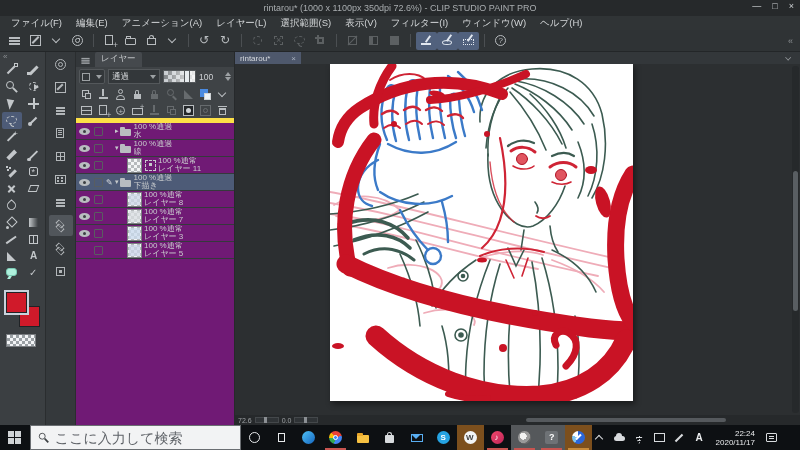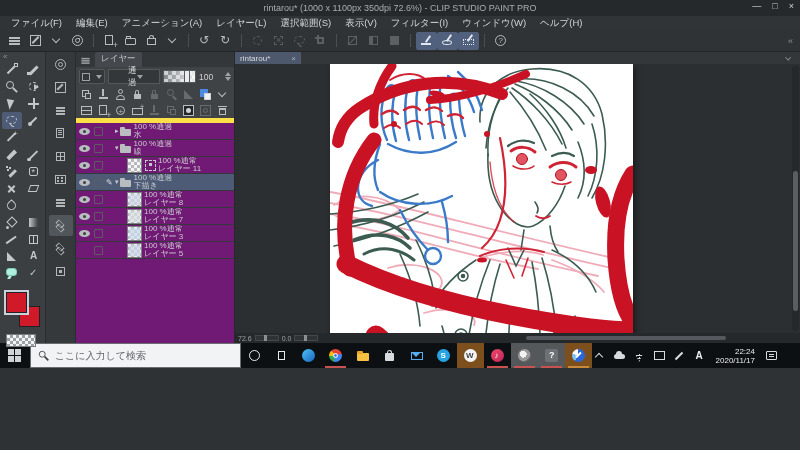--- a/index.html
+++ b/index.html
@@ -1,19 +1,19 @@
 <!DOCTYPE html>
 <html><head>
 <meta charset="utf-8">
 <style>
   *{box-sizing:border-box;margin:0;padding:0}
   html,body{width:800px;height:450px;overflow:hidden;background:#2e3234;
     font-family:"Liberation Sans","DejaVu Sans",sans-serif;font-size:11px;color:#c6c9cc;
     -webkit-font-smoothing:antialiased}
-  .window{width:800px;height:368px;display:flex;flex-direction:column;position:relative}
+  .window{width:800px;height:450px;display:flex;flex-direction:column;position:relative}
 
   
   .titlebar{height:16px;background:#26292b;display:flex;align-items:center;justify-content:center;
     position:relative;font-size:9px;color:#a9adb0;flex:none}
   .win-controls{position:absolute;right:6px;top:1px;display:flex;gap:11px;font-size:9px;color:#cfd3d6}
   .menubar{height:14px;background:#303436;display:flex;align-items:center;padding-left:4px;flex:none}
   .menu-item{padding:0 7px;font-size:9.5px;line-height:14px;color:#d2d5d7;white-space:nowrap}
   .toolbar{height:22px;background:#2f3335;border-bottom:1px solid #232628;display:flex;align-items:center;
     padding:0 4px;flex:none}
   .tbtn{width:21px;height:18px;border-radius:2px;display:flex;align-items:center;justify-content:center;color:#b8bcbf}
@@ -204,21 +204,21 @@
   .lp{height:155px;display:flex;flex-direction:column;border-bottom:3px solid #2a2d2f;flex:none}
   .effhead{display:flex;align-items:center;gap:4px;padding:4px 4px 0;font-size:9px;color:#c2c5c8}
   .hline{flex:1;height:1px;background:#565a5d}
   .effbtns{align-self:flex-end;margin:6px 6px;background:#45494d;border:1px solid #595d60;border-radius:2px;display:flex;align-items:center;gap:7px;padding:3px 7px;color:#c6c9cc}
 
   .lpanel{flex:1;display:flex;flex-direction:column;min-height:0}
   .blendrow{display:flex;align-items:center;gap:3px;padding:2px 3px}
   .mini-combo{width:26px;height:15px;background:#33373a;border:1px solid #54585b;border-radius:2px;display:flex;align-items:center;justify-content:space-between;padding:0 2px}
   .mini-combo .sq{width:8px;height:8px;border:1px solid #9da1a4}
   .chev{width:0;height:0;border:3px solid transparent;border-top:4px solid #9da1a4;margin-top:3px}
-  .blend-combo{width:52px;height:15px;background:#33373a;border:1px solid #54585b;border-radius:0;display:flex;align-items:center;justify-content:space-between;padding:0 19px;font-size:8.5px;color:#d0d3d6}
+  .blend-combo{width:52px;height:15px;background:#33373a;border:1px solid #54585b;border-radius:0;display:flex;align-items:center;justify-content:space-between;padding:0 3px;font-size:8.5px;color:#d0d3d6}
   .opslider{flex:1;height:13px;border:1px solid #54585b;background:repeating-conic-gradient(#808487 0 25%,#c8ccd0 0 50%) 0 0/8px 8px;position:relative}
   .opslider::before{content:"";position:absolute;inset:0;background:linear-gradient(90deg,transparent,rgba(255,255,255,.85))}
   .opslider::after{content:"";position:absolute;right:5px;top:-1px;bottom:-1px;width:4px;background:#e8ecef;border:1px solid #54585b}
   .opval{width:22px;font-size:8.5px;text-align:left;color:#d0d3d6}
   .stepper{display:flex;flex-direction:column;gap:1px;margin-left:1px}
   .stepper i{width:0;height:0;border:3px solid transparent}
   .stepper .up{border-bottom:4px solid #9da1a4}
   .stepper .dn{border-top:4px solid #9da1a4}
   .ltrow{display:flex;align-items:center;padding:1px 2px;gap:1px}
   .ltbtn{width:16px;height:14px;display:flex;align-items:center;justify-content:center;color:#b8bcbf;border-radius:2px}
@@ -255,21 +255,21 @@
   .mini-slider{width:24px;height:6px;border:1px solid #44484b;position:relative;background:#2f3336}
   .mini-slider::after{content:"";position:absolute;left:40%;top:-1px;width:3px;height:6px;background:#8b8f93}
   .htrack{flex:1;height:6px;position:relative}
   .hthumb{position:absolute;left:205px;width:200px;top:1px;height:4px;background:#55595d;border-radius:2px}
 
   
   .taskbar{height:25px;background:#0d1013;display:flex;align-items:stretch;color:#e8eaec;flex:none}
   .startbtn{width:30px;display:flex;align-items:center;justify-content:center}
   .searchbox{width:212px;background:#f2f3f4;border:1px solid #6a6e72;display:flex;align-items:center;gap:5px;padding:0 6px;color:#3c4043}
   .searchbox .ic{color:#3c4043;transform:scale(.85)}
-  .searchinput{border:none;background:transparent;outline:none;font-size:10px;color:#3c4043;width:160px;font-family:Liberation Serif, serif}
+  .searchinput{border:none;background:transparent;outline:none;font-size:14px;color:#3c4043;width:160px;font-family:Liberation Sans, sans-serif}
   .searchinput::placeholder{color:#5f6368}
   .appbtn{width:27px;display:flex;align-items:center;justify-content:center;position:relative}
   .appbtn.tile-active{background:#7c4f1d}
   .appbtn.tile-open{background:#55585b}
   .appbtn .bar{position:absolute;bottom:0;left:3px;right:3px;height:2px}
   .tray{margin-left:auto;display:flex;align-items:center;gap:5px;padding-right:12px}
   .trayicon{width:15px;display:flex;justify-content:center}
   .clock{font-size:8px;line-height:9px;text-align:right;padding:0 4px;white-space:nowrap}
   .sliver{width:4px;border-left:1px solid #3a3e41}
 </style>

